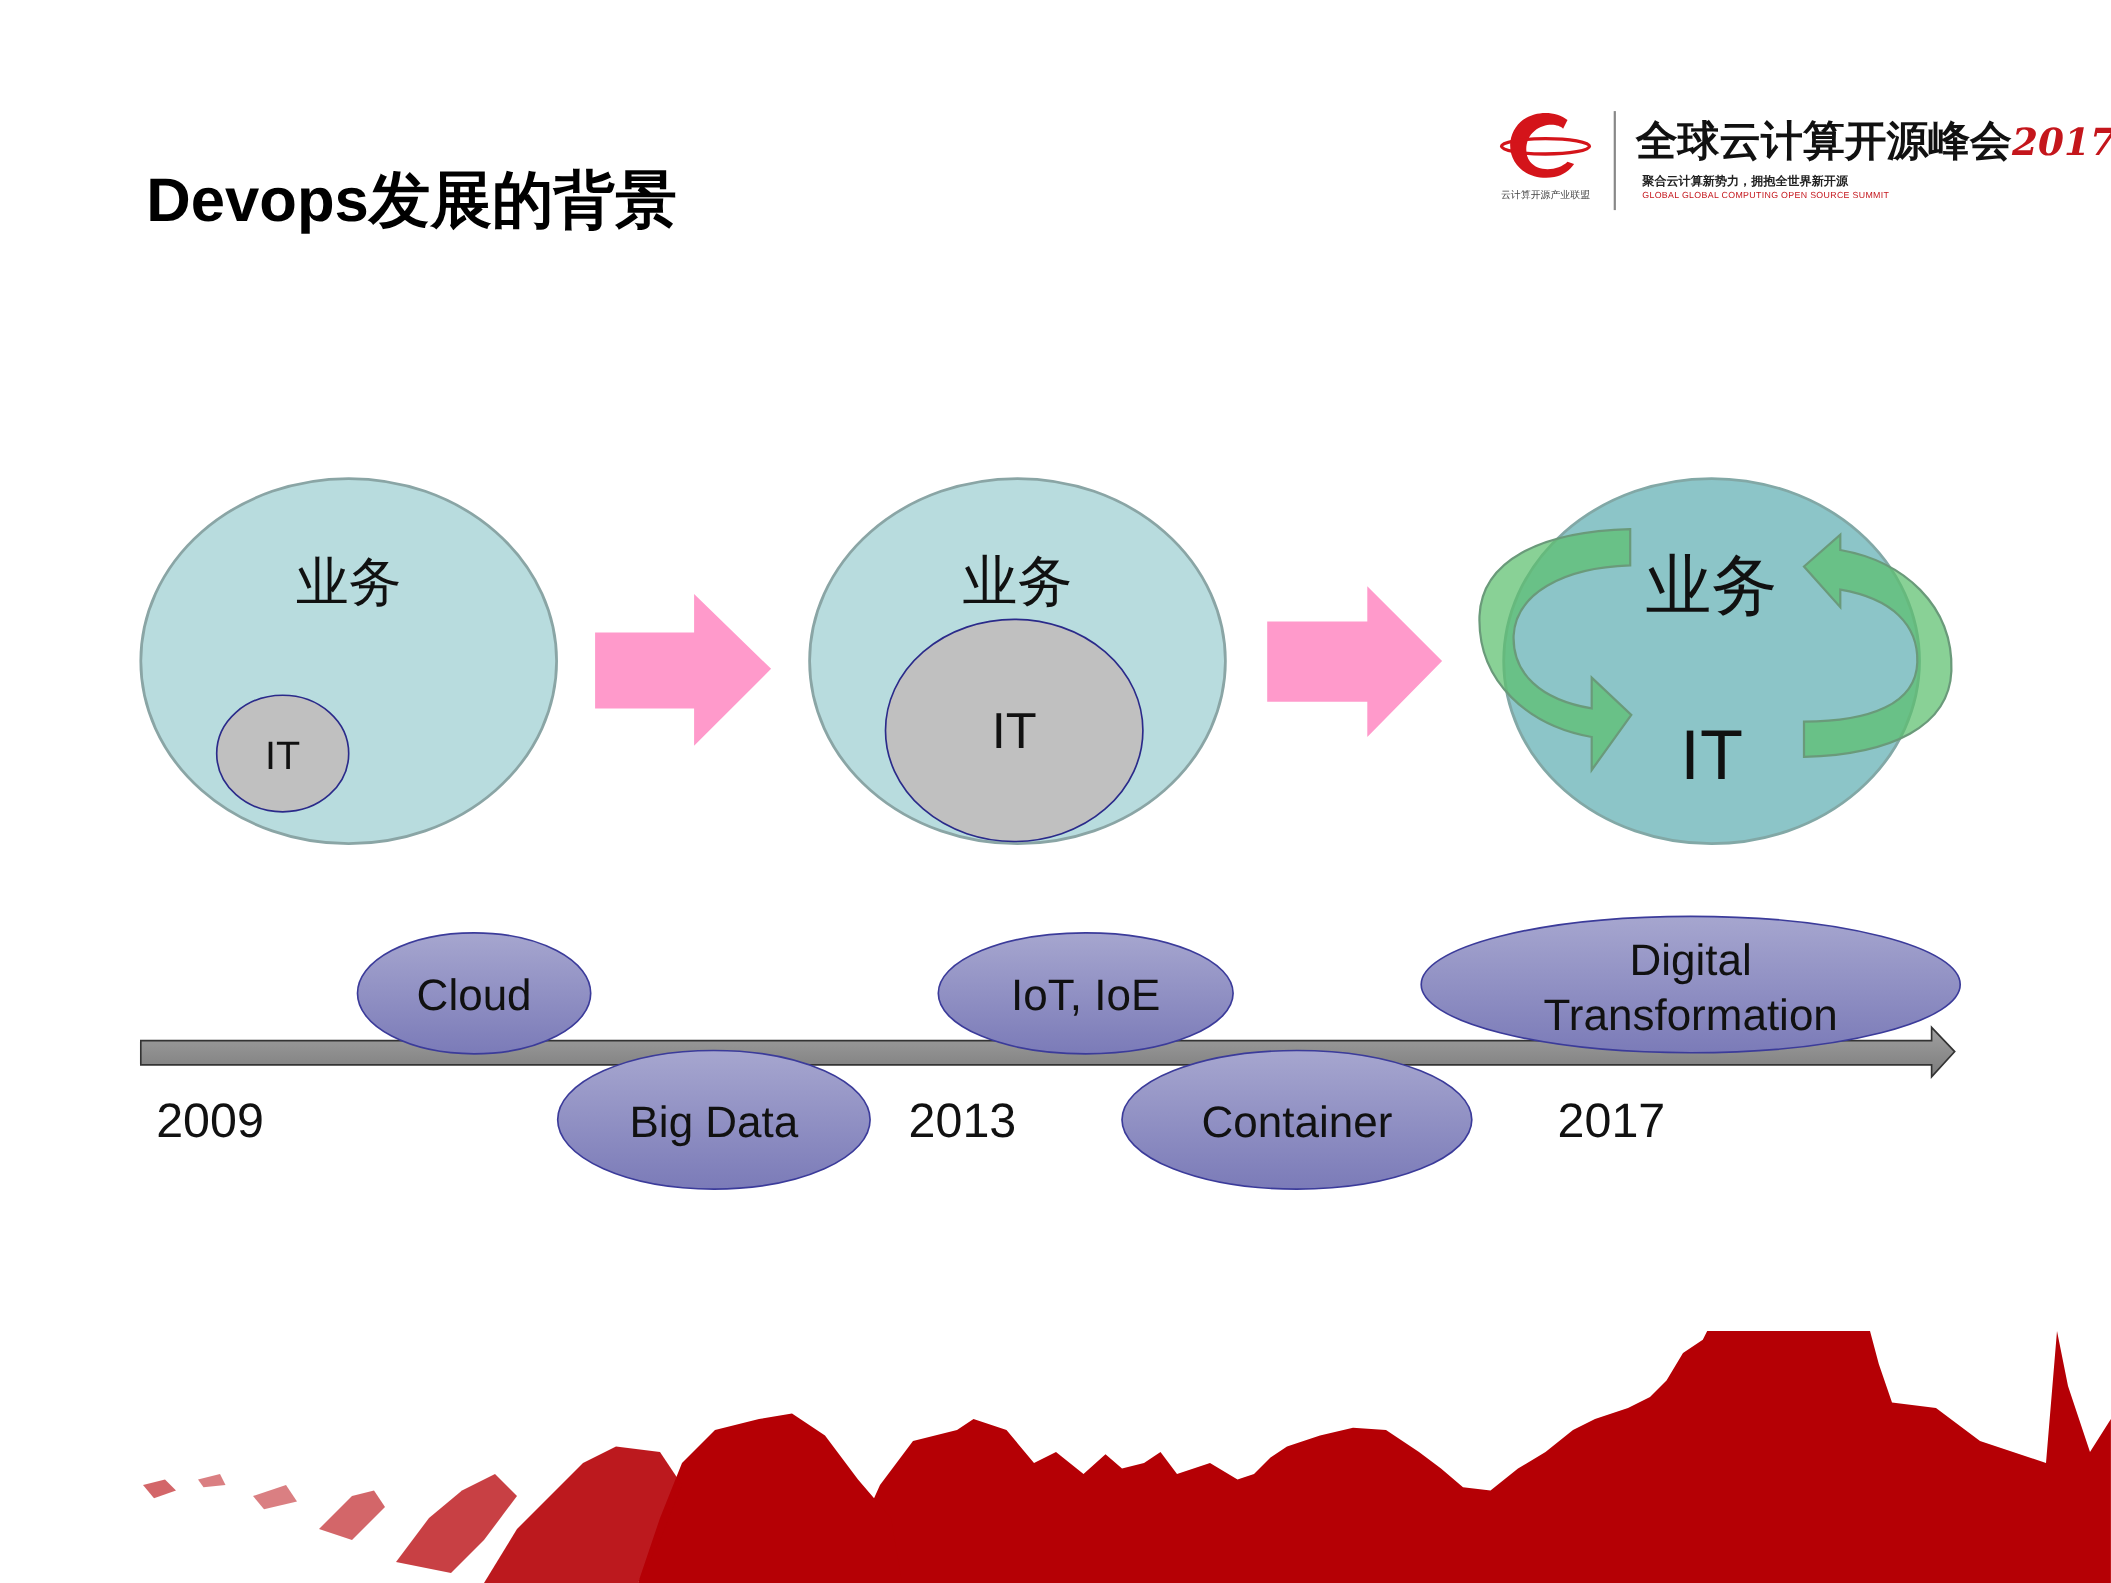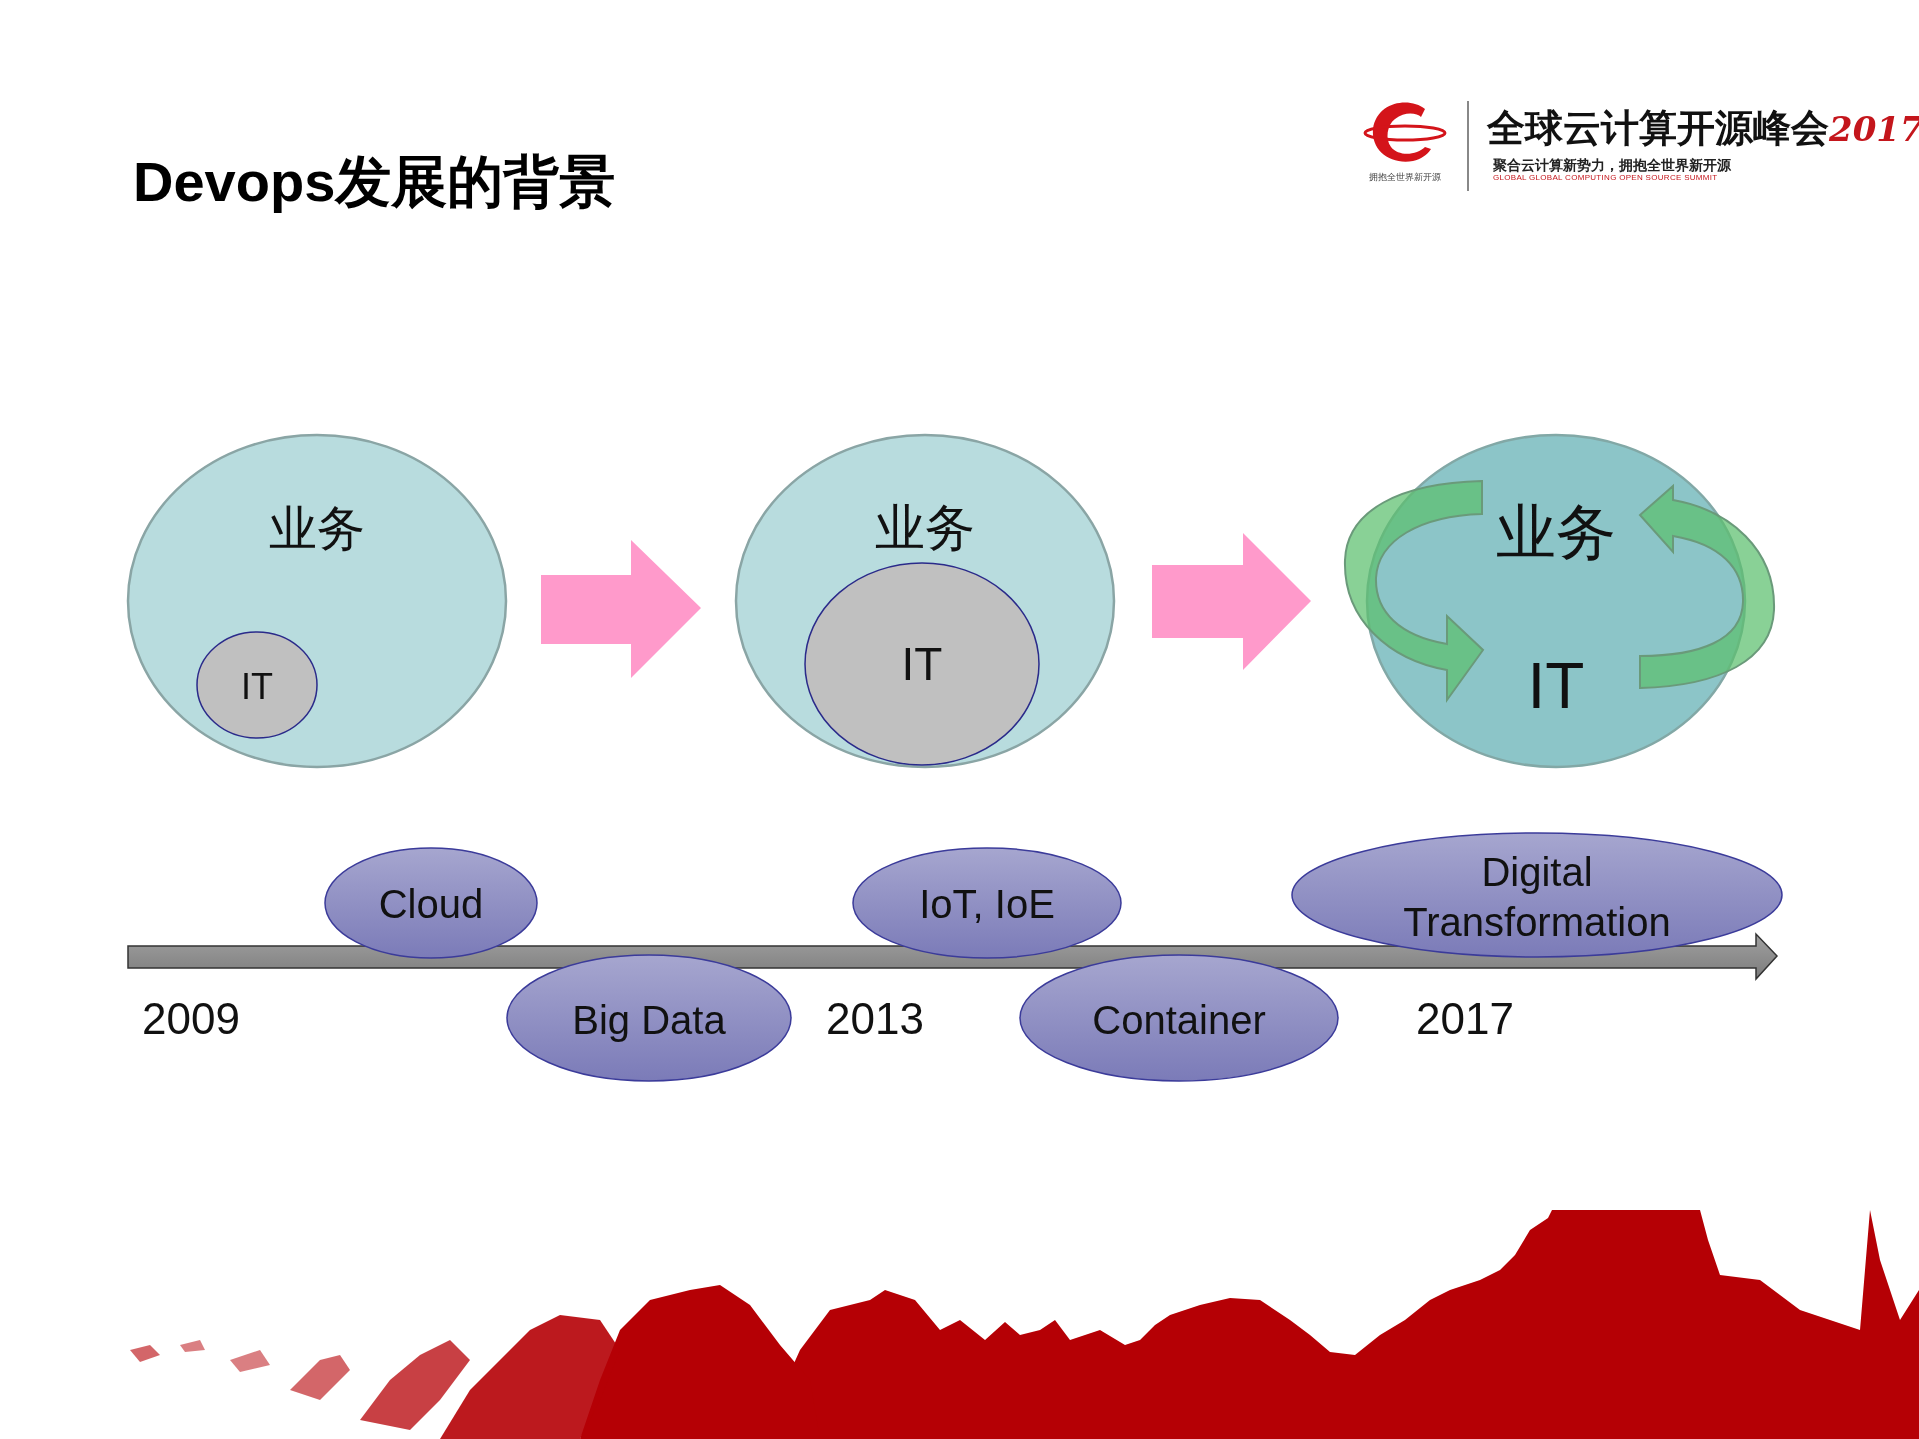--- a/index.html
+++ b/index.html
@@ -8,38 +8,38 @@
     position: absolute; left: 133px; top: 145px;
     font-size: 56px; font-weight: bold; color: #000; letter-spacing: 0px;
     font-family: "Liberation Sans", "DejaVu Sans", sans-serif;
   }
   .logo { position: absolute; left: 1355px; top: 95px; width: 500px; height: 100px; }
   .logo-left { position: absolute; left: 0; top: 0; width: 100px; height: 100px; text-align: center; }
   .logo-sub-small { position: absolute; left: 0; top: 76px; width: 100px; font-size: 9px; color: #444; text-align: center; }
   .logo-divider { position: absolute; left: 112px; top: 6px; width: 2px; height: 90px; background: #888; }
   .logo-main { position: absolute; left: 132px; top: 8px; font-size: 38px; font-family: "DejaVu Serif", serif; font-weight: bold; color: #111; white-space: nowrap; }
   .logo-year { color: #c4161c; font-style: italic; font-size: 34px; }
-  .logo-slogan { position: absolute; left: 138px; top: 62px; font-size: 14px; font-weight: bold; color: #222; white-space: nowrap; }
+  .logo-slogan { position: absolute; left: 138px; top: 62px; font-size: 11px; font-weight: bold; color: #222; white-space: nowrap; }
   .logo-en { position: absolute; left: 138px; top: 78px; font-size: 8px; color: #c4161c; white-space: nowrap; letter-spacing: 0.3px; }
   svg.diagram { position: absolute; left: 0; top: 0; }
   .svg-text { font-family: "Liberation Sans", "DejaVu Sans", sans-serif; }
   .svg-cn { font-family: "DejaVu Serif", "Liberation Serif", serif; }
 </style>
 </head>
 <body>
 
 <div class="slide-title">Devops发展的背景</div>
 
 <div class="logo">
   <div class="logo-left">
     <svg width="100" height="76" viewBox="0 0 100 76">
       <path d="M70 14 C55 2, 22 6, 18 34 C16 56, 36 70, 58 66 C66 64, 72 60, 76 54 L70 52 C62 60, 44 62, 36 52 C30 44, 32 30, 40 24 C50 16, 62 18, 66 22 Z" fill="#d4141a"></path>
       <ellipse cx="50" cy="38" rx="40" ry="7" fill="none" stroke="#d4141a" stroke-width="3"></ellipse>
     </svg>
-    <div class="logo-sub-small">拥抱全世界新开源</div>
+    <div class="logo-sub-small">云计算开源产业联盟</div>
   </div>
   <div class="logo-divider"></div>
   <div class="logo-main">
     <span>全球云计算开源峰会</span><span class="logo-year">2017</span>
   </div>
   <div class="logo-slogan">聚合云计算新势力，拥抱全世界新开源</div>
   <div class="logo-en">GLOBAL GLOBAL COMPUTING OPEN SOURCE SUMMIT</div>
 </div>
 
 <svg class="diagram" width="1919" height="1439" viewBox="0 0 1919 1439">

